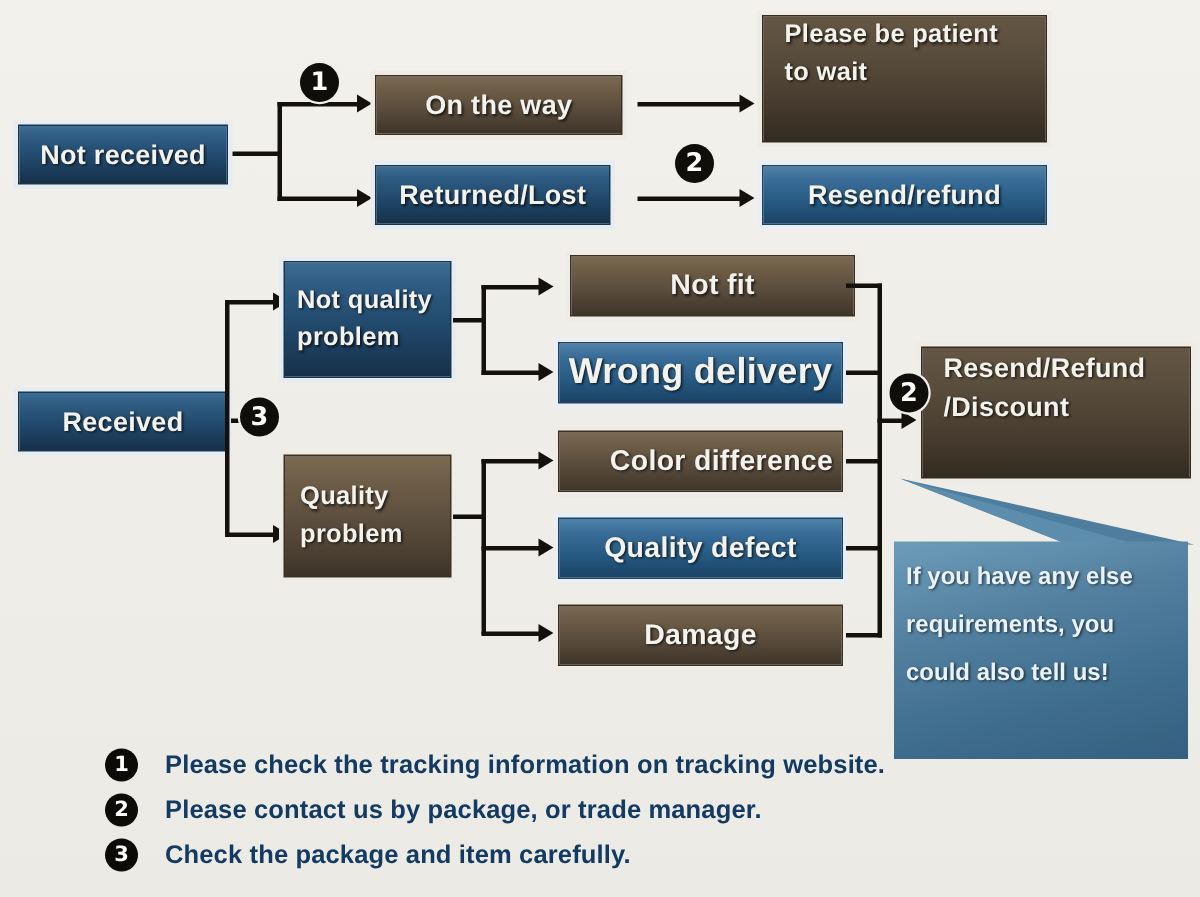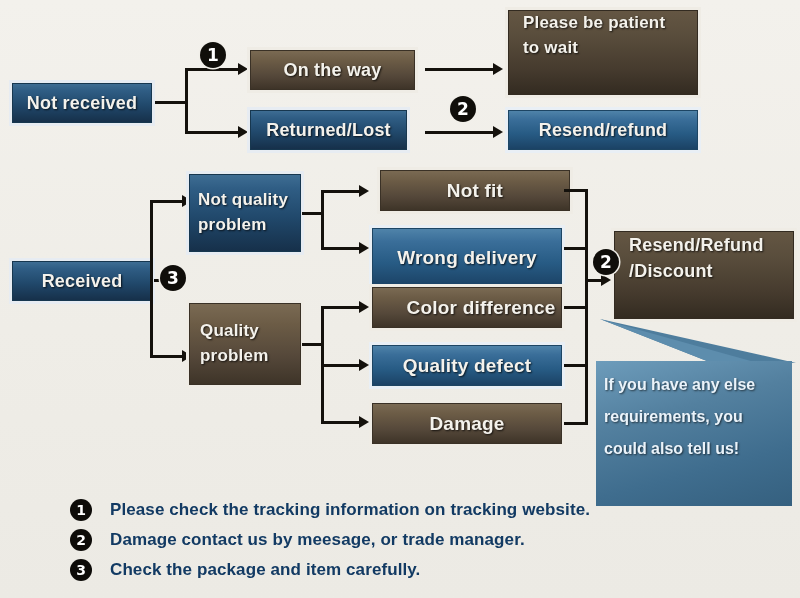--- a/index.html
+++ b/index.html
@@ -223,21 +223,21 @@
   <div class="arrow" style="left:359px; top:301px;"></div>
   <div class="hline" style="left:321px; top:364px; width:40px;"></div>
   <div class="arrow" style="left:359px; top:359px;"></div>
   <div class="hline" style="left:321px; top:421px; width:40px;"></div>
   <div class="arrow" style="left:359px; top:416px;"></div>
 
   <div class="node brown" style="left:380px; top:170px; width:190px; height:41px; font-size:19px;">
     <span>Not fit</span>
   </div>
 
-  <div class="node blue2" style="left:372px; top:228px; width:190px; height:59px; font-size:19px;">
+  <div class="node blue2" style="left:372px; top:228px; width:190px; height:41px; font-size:24px;">
     <span>Wrong delivery</span>
   </div>
 
   <div class="node brown" style="left:372px; top:287px; width:190px; height:41px; font-size:19px;padding-left:28px;">
     <span>Color difference</span>
   </div>
 
   <div class="node blue2" style="left:372px; top:345px; width:190px; height:41px; font-size:19px;">
     <span>Quality defect</span>
   </div>
@@ -280,21 +280,21 @@
     <div class="legend-row">
       <div class="legend-badge">
         <span>1</span>
       </div>
       <div class="legend-text">Please check the tracking information on tracking website.</div>
     </div>
     <div class="legend-row">
       <div class="legend-badge">
         <span>2</span>
       </div>
-      <div class="legend-text">Damage contact us by meesage, or trade manager.</div>
+      <div class="legend-text">Please contact us by package, or trade manager.</div>
     </div>
     <div class="legend-row">
       <div class="legend-badge">
         <span>3</span>
       </div>
       <div class="legend-text">Check the package and item carefully.</div>
     </div>
   </div>
 
 </div>

